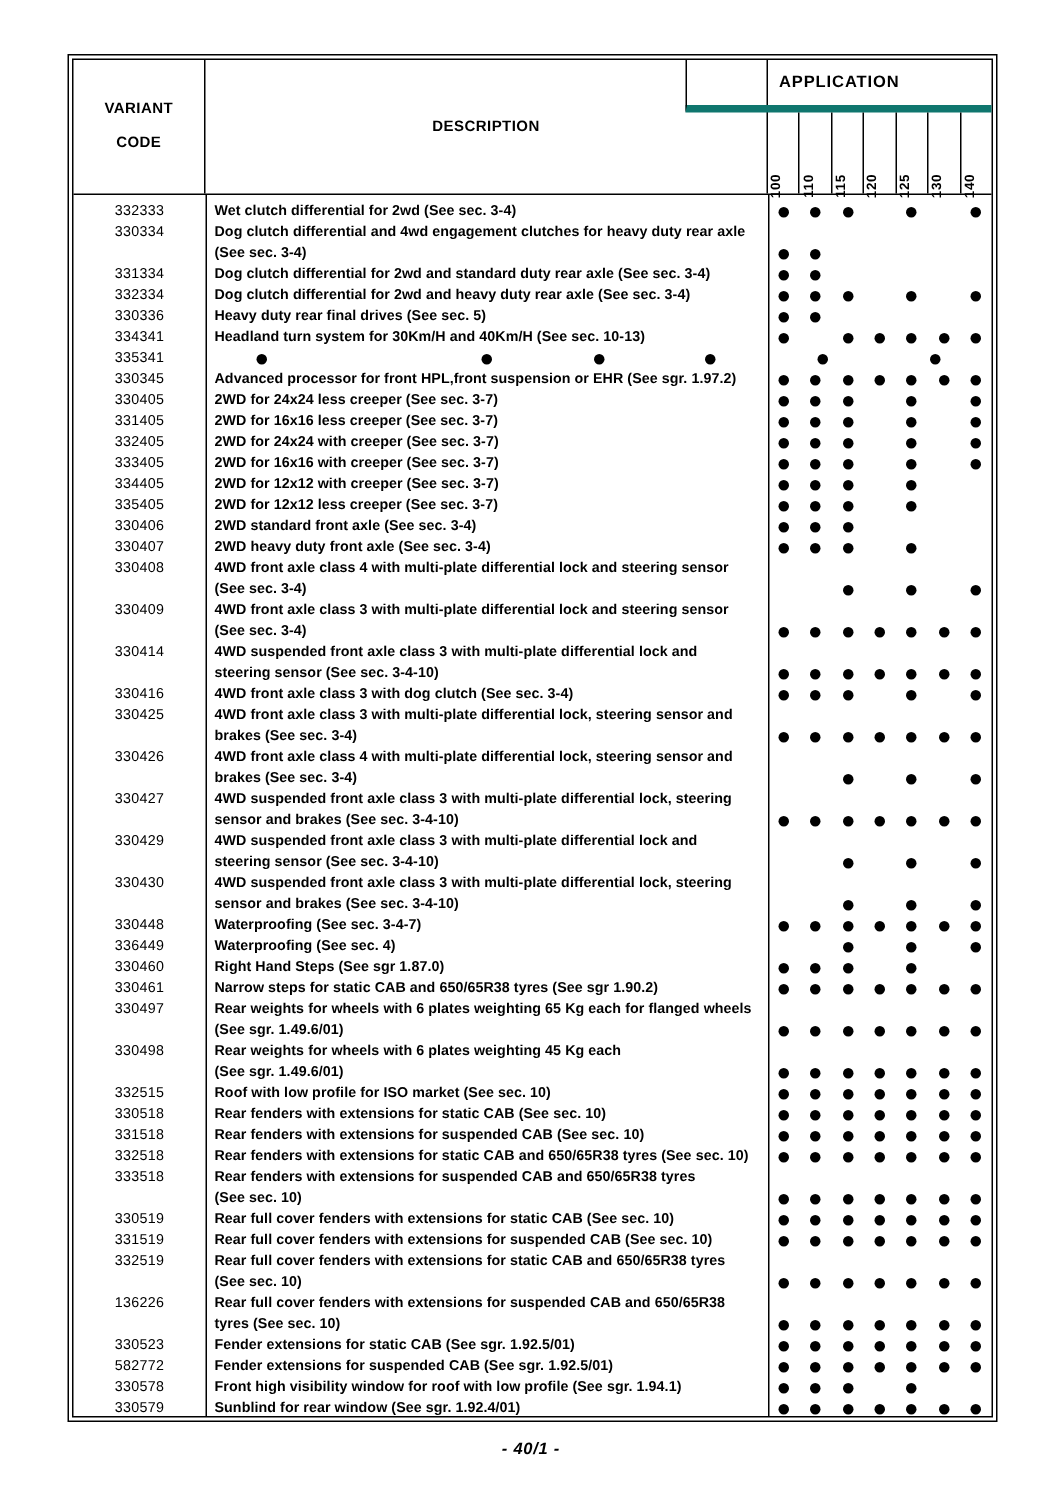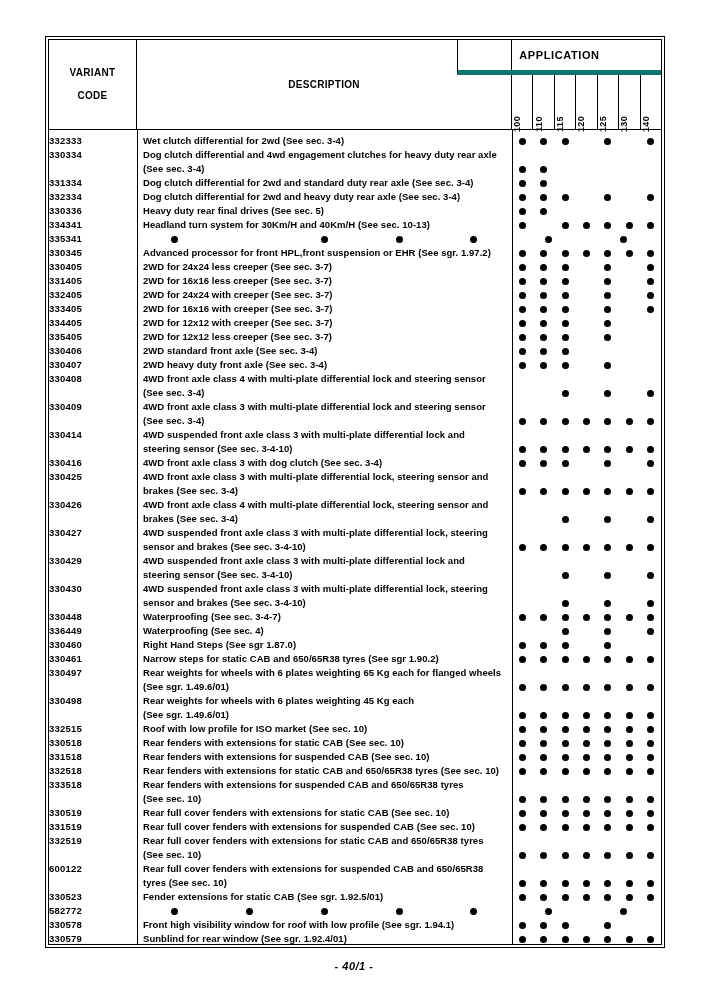--- a/index.html
+++ b/index.html
@@ -168,23 +168,23 @@
   }
 
   .row {
     position: relative;
     display: flex;
     align-items: flex-start;
   }
   .cell-code {
     width: 88px;
     flex: 0 0 88px;
-    text-align: left;
+    text-align: center;
     font-size: 9.5px;
-    font-weight: bold;
+    font-weight: normal;
     letter-spacing: 0.2px;
     line-height: 14px;
     box-sizing: border-box;
   }
   .cell-desc {
     width: 375px;
     flex: 0 0 375px;
     padding-left: 6px;
     font-size: 9.5px;
     font-weight: bold;
@@ -1416,21 +1416,21 @@
                 </div>
                 <div class="dotcol">
                   <span class="dot"></span>
                 </div>
                 <div class="dotcol">
                   <span class="dot"></span>
                 </div>
               </div>
             </div>
             <div class="row">
-              <div class="cell-code">600122</div>
+              <div class="cell-code">136226</div>
               <div class="cell-desc">
                 <span class="ln">Rear full cover fenders with extensions for suspended CAB and 650/65R38</span>
                 <span class="ln">tyres (See sec. 10)</span>
               </div>
               <div class="cell-dots">
                 <div class="dotcol">
                   <span class="dot"></span>
                 </div>
                 <div class="dotcol">
                   <span class="dot"></span>
@@ -1476,20 +1476,23 @@
                 <div class="dotcol">
                   <span class="dot"></span>
                 </div>
                 <div class="dotcol">
                   <span class="dot"></span>
                 </div>
               </div>
             </div>
             <div class="row">
               <div class="cell-code">582772</div>
+              <div class="cell-desc">
+                <span class="ln">Fender extensions for suspended CAB (See sgr. 1.92.5/01)</span>
+              </div>
               <div class="cell-dots">
                 <div class="dotcol">
                   <span class="dot"></span>
                 </div>
                 <div class="dotcol">
                   <span class="dot"></span>
                 </div>
                 <div class="dotcol">
                   <span class="dot"></span>
                 </div>

